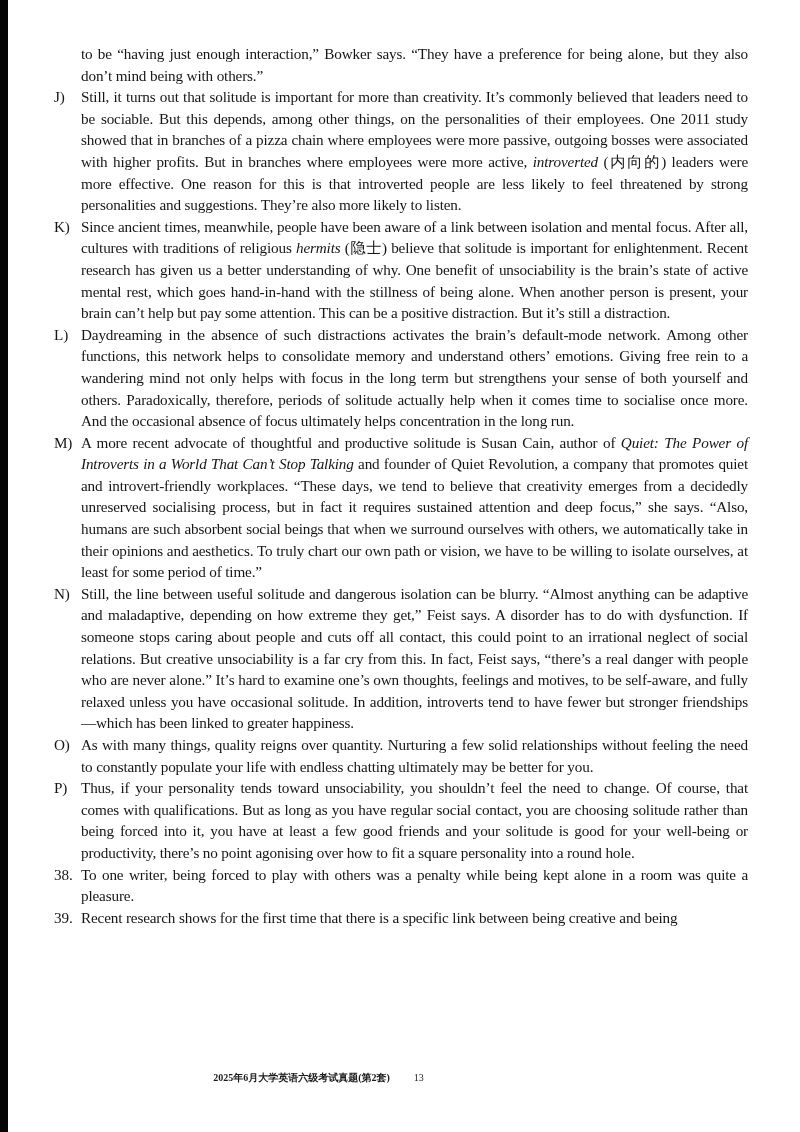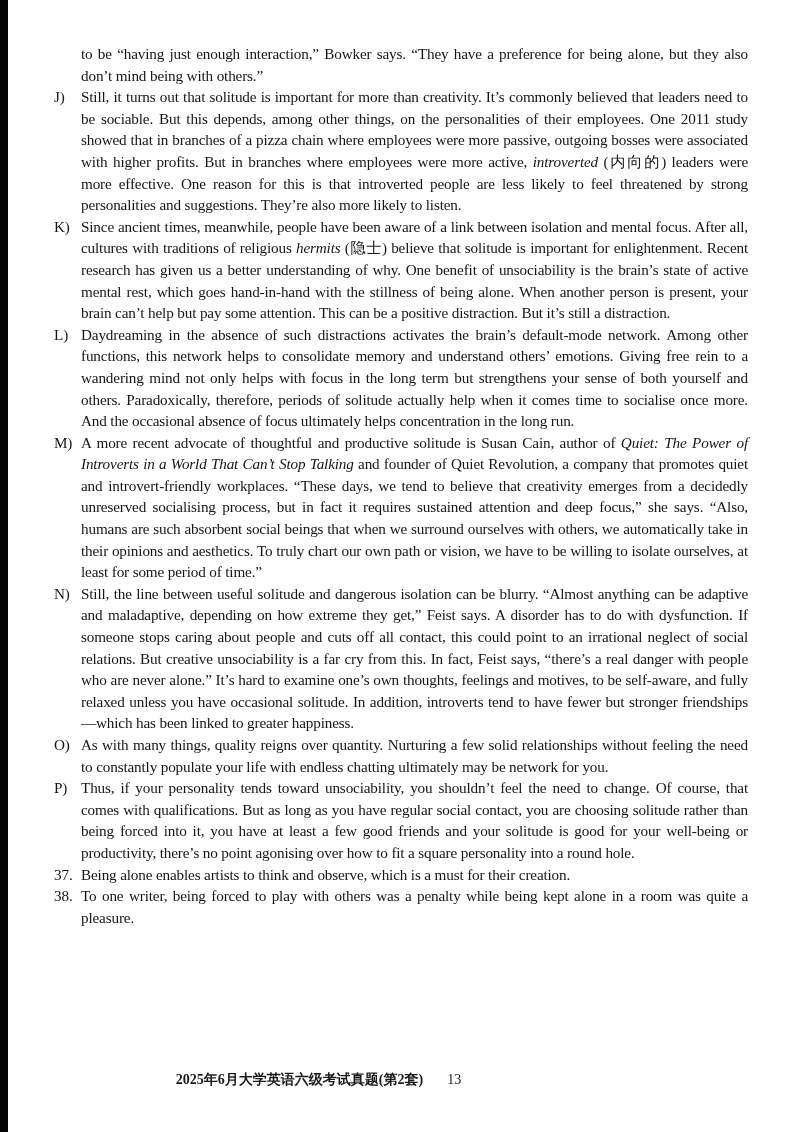--- a/index.html
+++ b/index.html
@@ -50,21 +50,21 @@
   .q .label {
     flex: 0 0 27px;
   }
   i { }
   .footer {
     position: absolute;
     top: 1071px;
     left: 0;
     width: 637px;
     text-align: center;
-    font-size: 14px;
+    font-size: 10px;
     font-weight: bold;
     font-family: "Liberation Serif", "DejaVu Serif", serif;
     color: #1a1a1a;
   }
   .footer .pg {
     display: inline-block;
     margin-left: 24px;
     font-weight: normal;
   }
 </style>
@@ -100,36 +100,36 @@
       <div class="body-text"><span>A more recent advocate of thoughtful and productive solitude is Susan Cain, author of </span><i>Quiet: The Power of Introverts in a World That Can’t Stop Talking</i><span> and founder of Quiet Revolution, a company that promotes quiet and introvert-friendly workplaces. “These days, we tend to believe that creativity emerges from a decidedly unreserved socialising process, but in fact it requires sustained attention and deep focus,” she says. “Also, humans are such absorbent social beings that when we surround ourselves with others, we automatically take in their opinions and aesthetics. To truly chart our own path or vision, we have to be willing to isolate ourselves, at least for some period of time.”</span></div>
     </div>
 
     <div class="para">
       <span class="label">N)</span>
       <div class="body-text"><span>Still, the line between useful solitude and dangerous isolation can be blurry. “Almost anything can be adaptive and maladaptive, depending on how extreme they get,” Feist says. A disorder has to do with dysfunction. If someone stops caring about people and cuts off all contact, this could point to an irrational neglect of social relations. But creative unsociability is a far cry from this. In fact, Feist says, “there’s a real danger with people who are never alone.” It’s hard to examine one’s own thoughts, feelings and motives, to be self-aware, and fully relaxed unless you have occasional solitude. In addition, introverts tend to have fewer but stronger friendships—which has been linked to greater happiness.</span></div>
     </div>
 
     <div class="para">
       <span class="label">O)</span>
-      <div class="body-text"><span>As with many things, quality reigns over quantity. Nurturing a few solid relationships without feeling the need to constantly populate your life with endless chatting ultimately may be network for you.</span></div>
+      <div class="body-text"><span>As with many things, quality reigns over quantity. Nurturing a few solid relationships without feeling the need to constantly populate your life with endless chatting ultimately may be better for you.</span></div>
     </div>
 
     <div class="para">
       <span class="label">P)</span>
       <div class="body-text"><span>Thus, if your personality tends toward unsociability, you shouldn’t feel the need to change. Of course, that comes with qualifications. But as long as you have regular social contact, you are choosing solitude rather than being forced into it, you have at least a few good friends and your solitude is good for your well-being or productivity, there’s no point agonising over how to fit a square personality into a round hole.</span></div>
     </div>
   </div>
 
   <div id="questions">
     <div class="para q">
-      <span class="label">37.</span>
-      <div class="body-text">Being alone enables artists to think and observe, which is a must for their creation.</div>
+      <span class="label">38.</span>
+      <div class="body-text">To one writer, being forced to play with others was a penalty while being kept alone in a room was quite a pleasure.</div>
     </div>
     <div class="para q">
-      <span class="label">38.</span>
-      <div class="body-text">To one writer, being forced to play with others was a penalty while being kept alone in a room was quite a pleasure.</div>
+      <span class="label">39.</span>
+      <div class="body-text">Recent research shows for the first time that there is a specific link between being creative and being</div>
     </div>
   </div>
 </div>
 
 <div class="footer">
   <span>2025年6月大学英语六级考试真题(第2套)</span><span class="pg">13</span>
 </div>
 
 </body></html>

